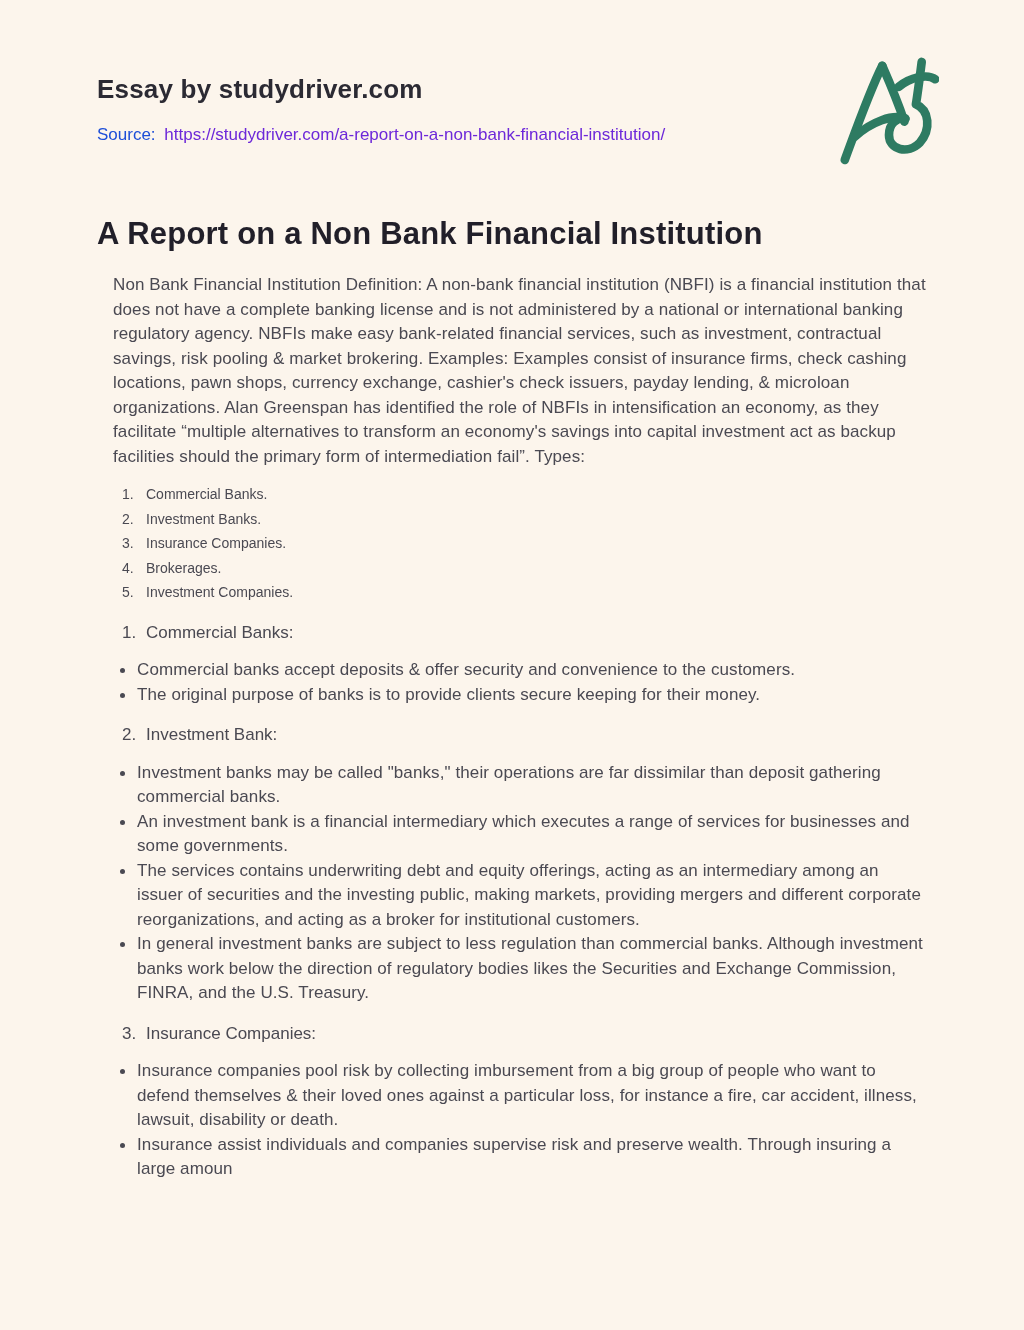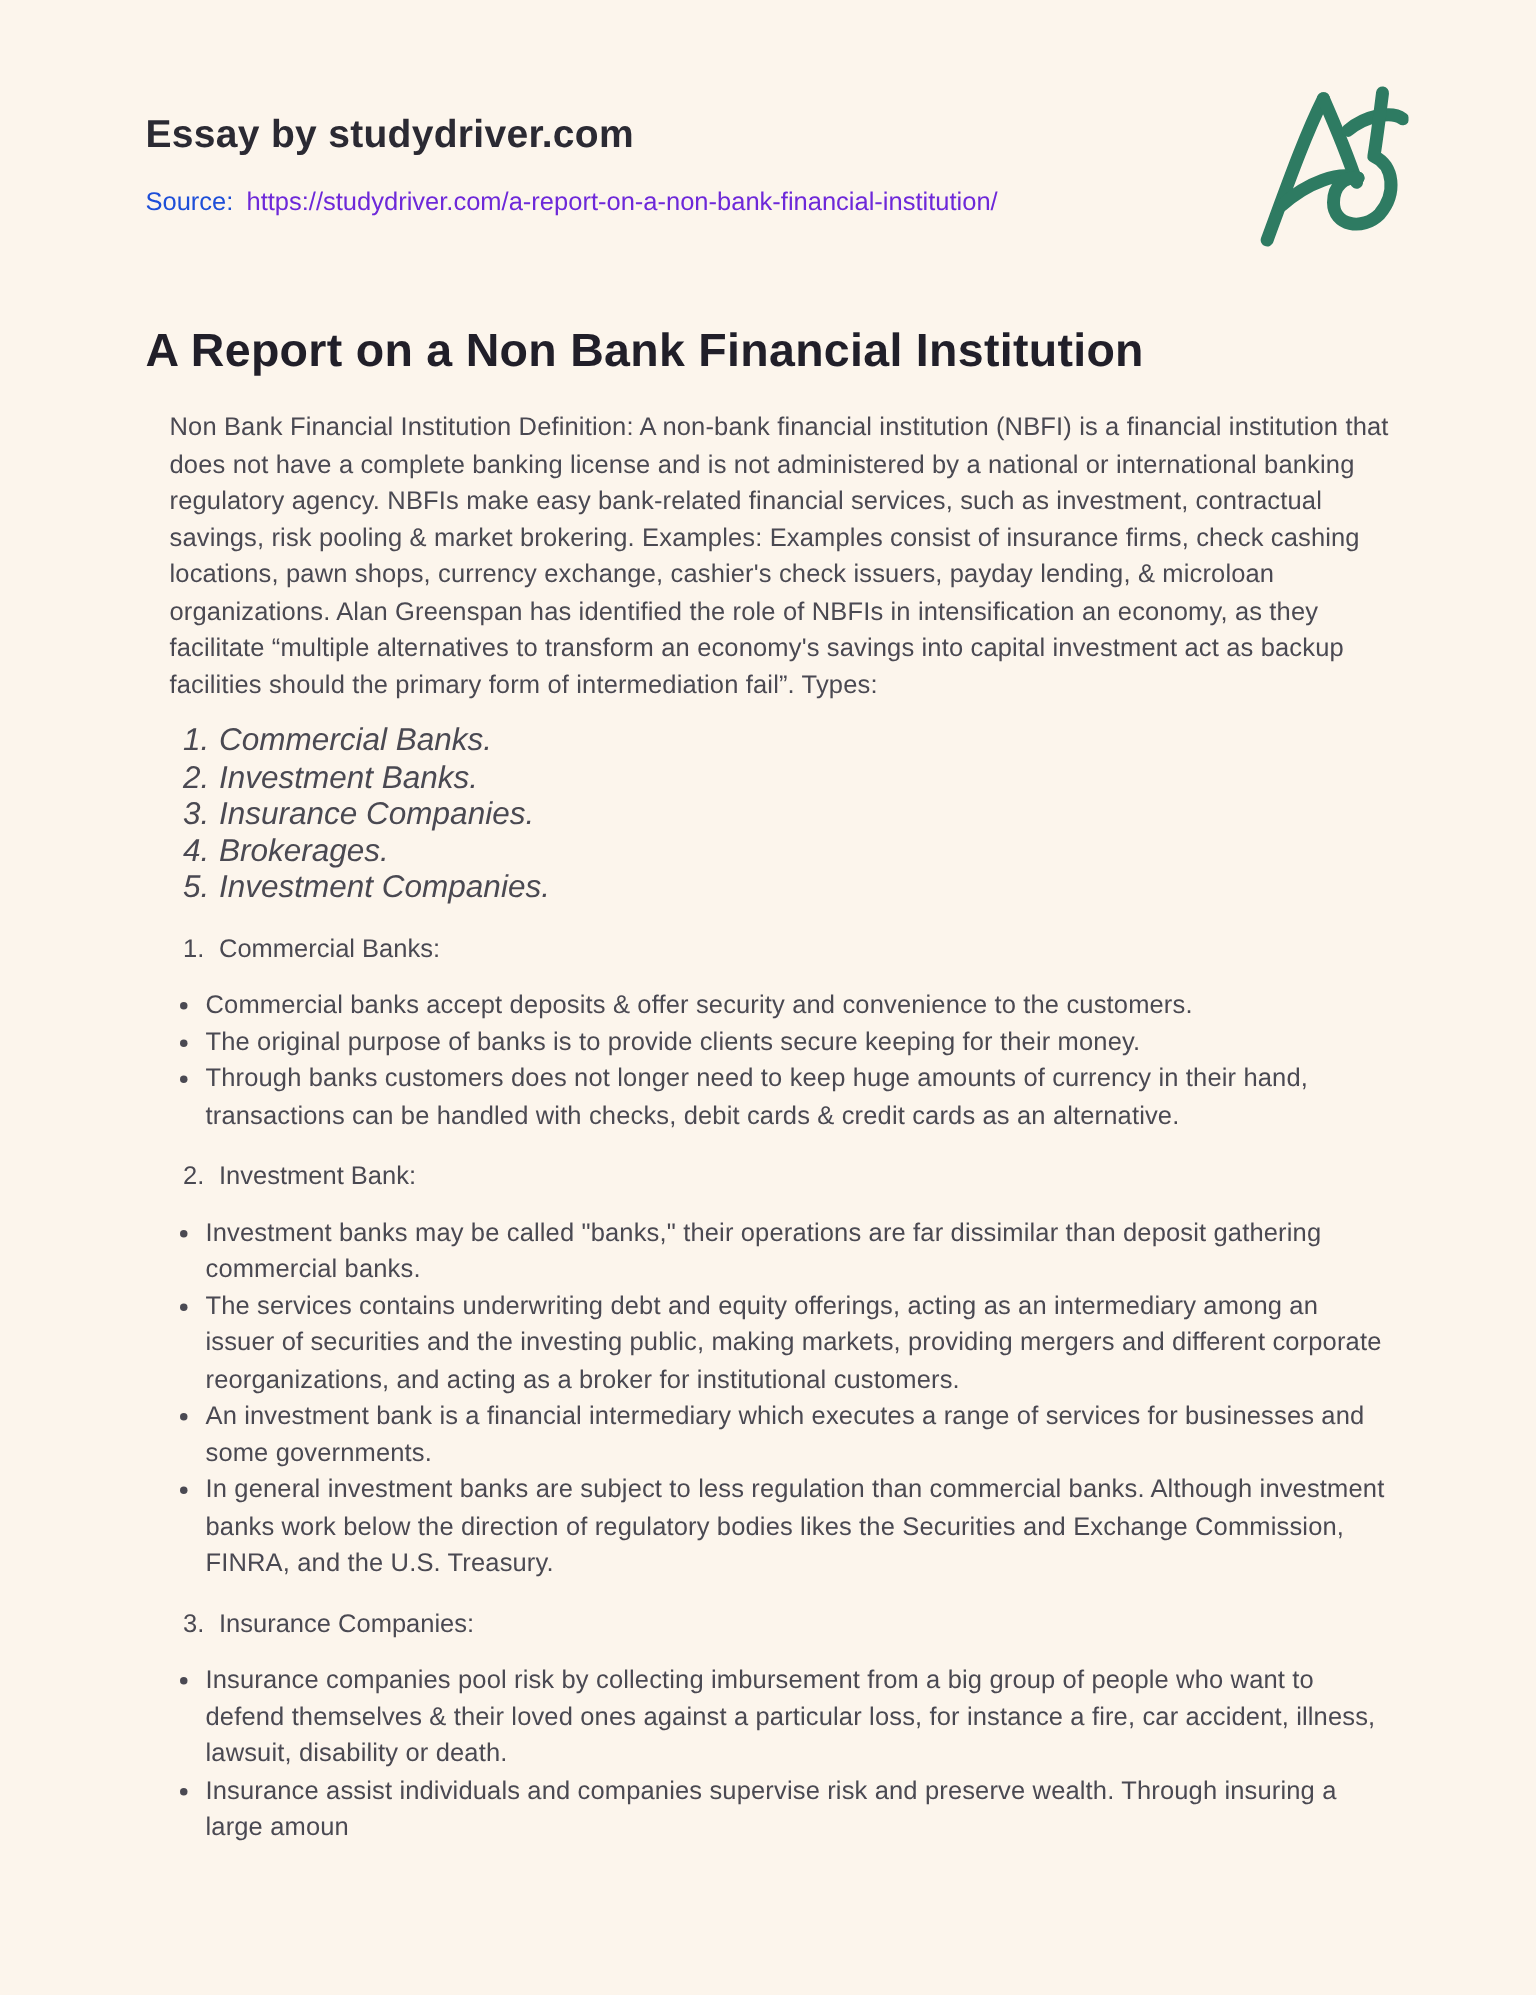--- a/index.html
+++ b/index.html
@@ -65,23 +65,22 @@
   .types-list {
     list-style: none;
     margin: 13px 0 0 0;
     padding: 0;
     counter-reset: t;
   }
   .types-list li {
     counter-increment: t;
     position: relative;
     padding-left: 49px;
-    font-size: 21px;
+    font-size: 14px;
     line-height: 24.5px;
-    font-style: italic;
   }
   .types-list li::before {
     content: counter(t) ".";
     position: absolute;
     left: 25px;
   }
   
   .section-heading {
     position: relative;
     margin: 16px 0 0 0;
@@ -153,33 +152,32 @@
       </ol>
 
     <section>
       <div class="section-heading">
         <span class="num">1.</span>
         <span>Commercial Banks:</span>
       </div>
       <ul class="bullet-list">
           <li>Commercial banks accept deposits &amp; offer security and convenience to the customers.</li>
           <li>The original purpose of banks is to provide clients secure keeping for their money.</li>
-          <li>Through banks customers does not longer need to keep huge amounts of currency in their hand, transactions can be handled with checks, debit cards &amp; credit cards as an alternative.</li>
         </ul>
     </section>
 
     <section>
       <div class="section-heading">
         <span class="num">2.</span>
         <span>Investment Bank:</span>
       </div>
       <ul class="bullet-list">
           <li>Investment banks may be called "banks," their operations are far dissimilar than deposit gathering commercial banks.</li>
+          <li>An investment bank is a financial intermediary which executes a range of services for businesses and some governments.</li>
           <li>The services contains underwriting debt and equity offerings, acting as an intermediary among an issuer of securities and the investing public, making markets, providing mergers and different corporate reorganizations, and acting as a broker for institutional customers.</li>
-          <li>An investment bank is a financial intermediary which executes a range of services for businesses and some governments.</li>
           <li>In general investment banks are subject to less regulation than commercial banks. Although investment banks work below the direction of regulatory bodies likes the Securities and Exchange Commission, FINRA, and the U.S. Treasury.</li>
         </ul>
     </section>
 
     <section>
       <div class="section-heading">
         <span class="num">3.</span>
         <span>Insurance Companies:</span>
       </div>
       <ul class="bullet-list">

